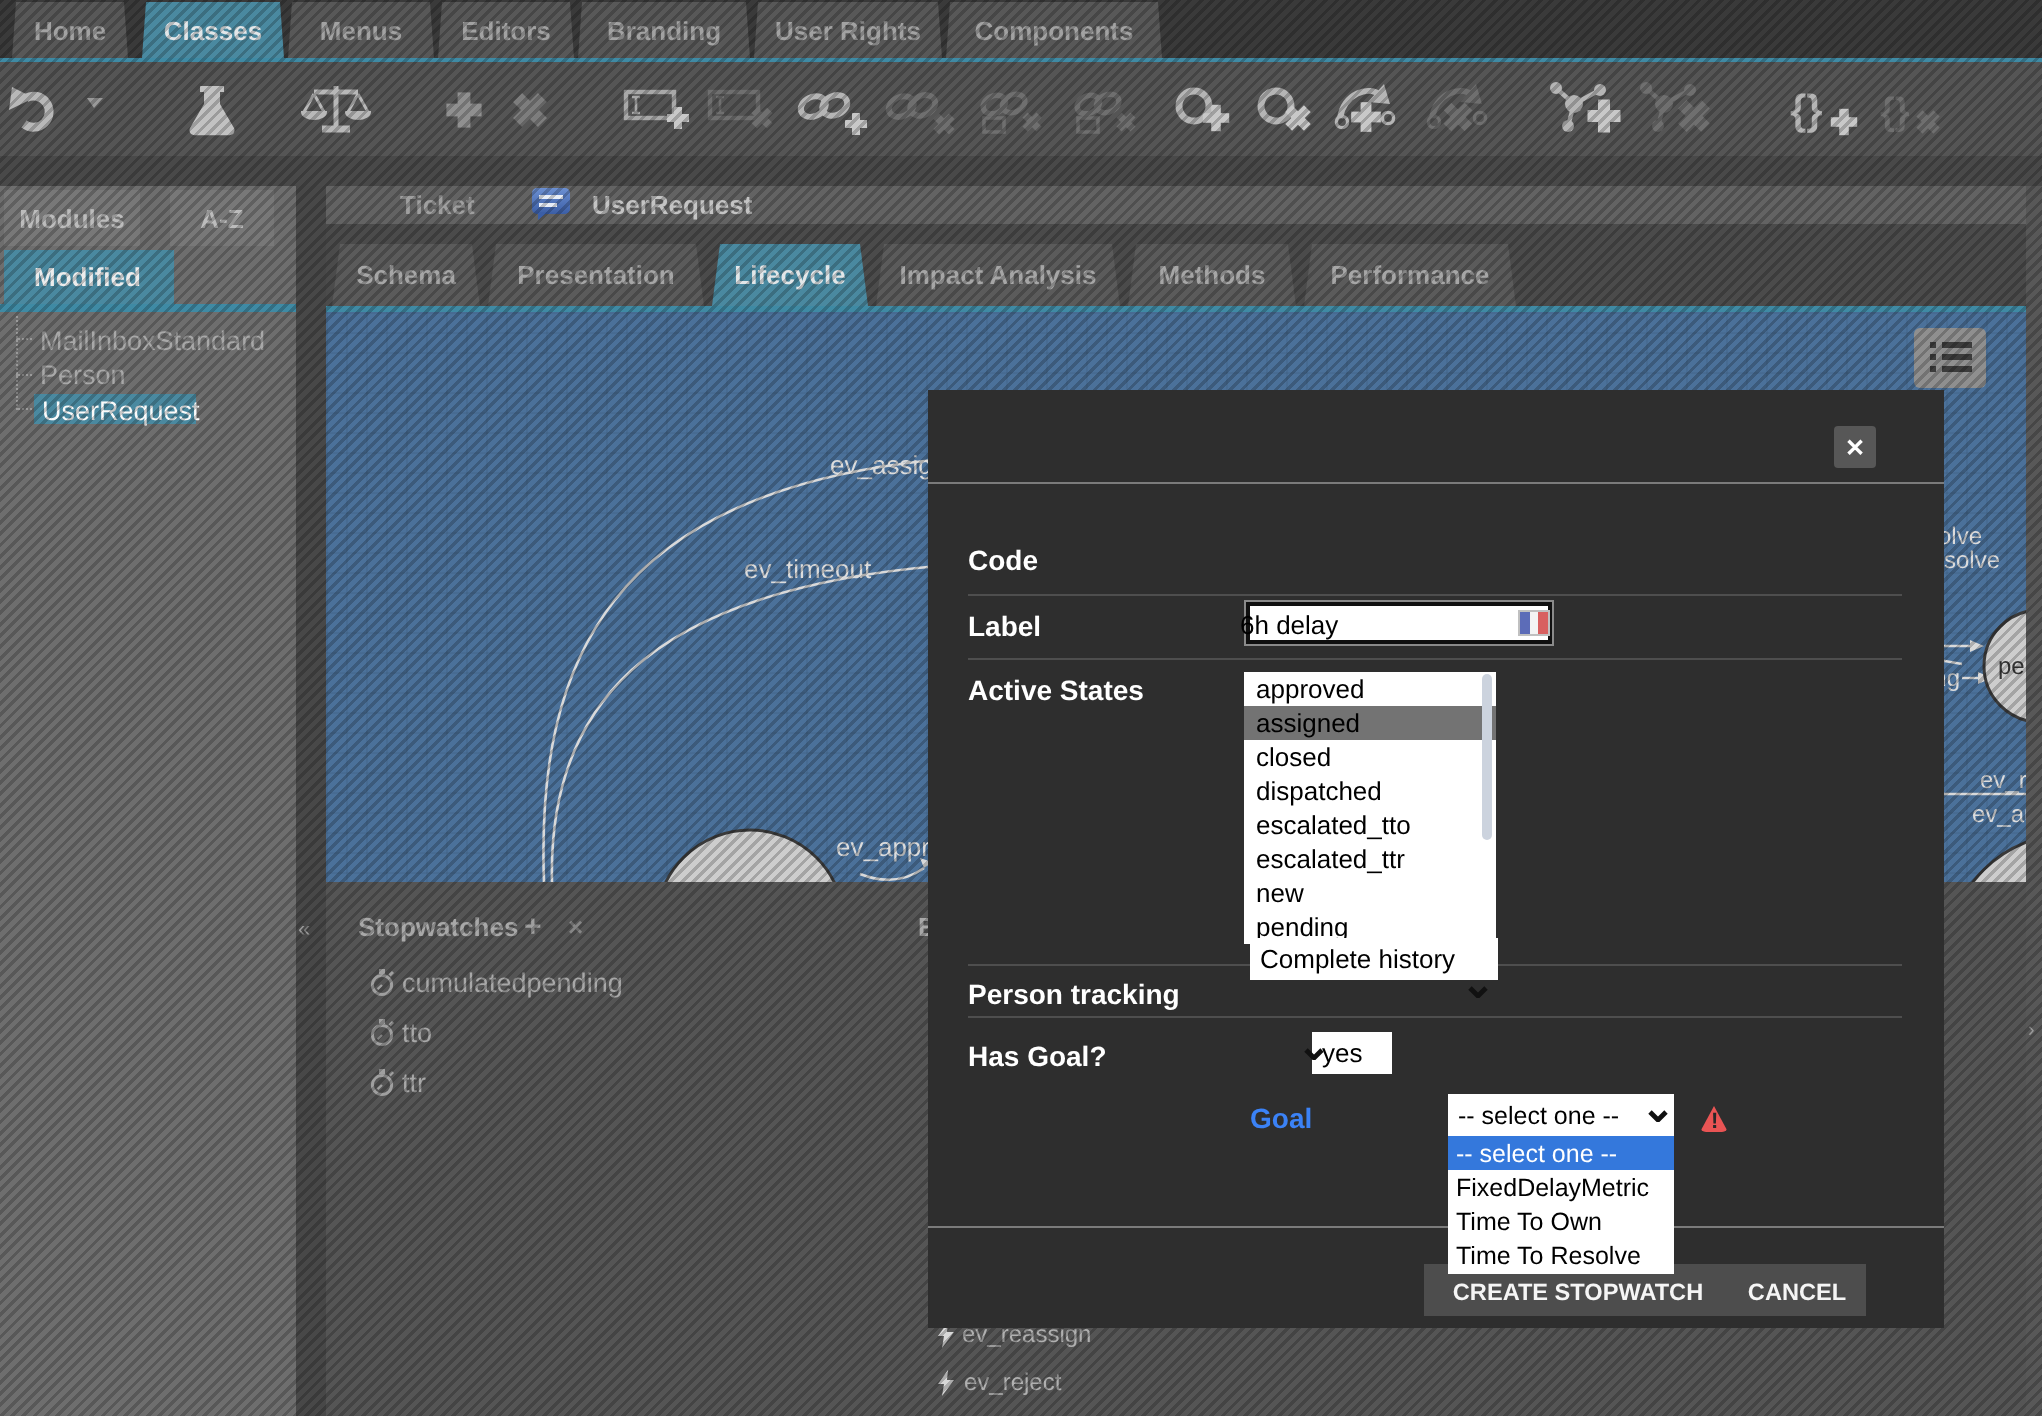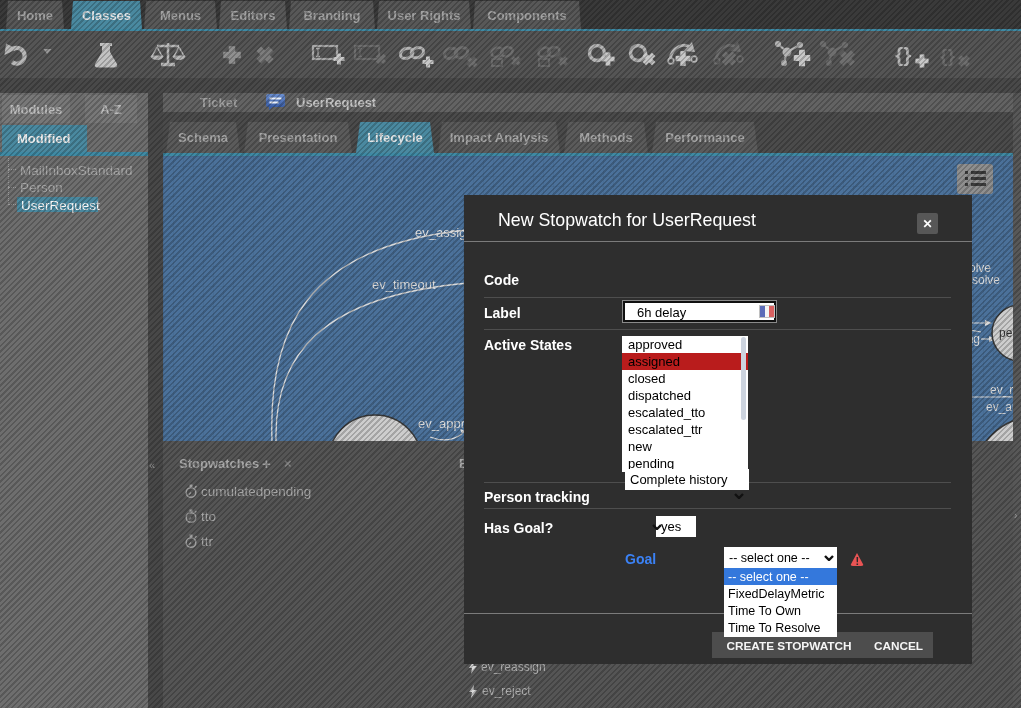--- a/index.html
+++ b/index.html
@@ -271,38 +271,37 @@
 <svg class="abs" style="left:468px;top:685px;" width="10" height="13" viewBox="0 0 10 13">
       <path d="M6 0 L1 7 L4 7 L3 13 L9 5 L5.5 5 Z" fill="#d8d8d8"></path>
     </svg>
 
 <div class="abs" style="left:1013px;top:93px;width:8px;height:615px;background:#585858;"></div>
 <div class="abs" style="left:1014px;top:510px;color:#9a9a9a;font-size:10px;">›</div>
 </div>
 <div id="hatch"></div>
 
 <div id="modal" class="abs" style="left:464px;top:195px;width:508px;height:469px;background:#2e2e2e;z-index:60;">
-<div class="abs" style="left:34px;top:15px;color:#fff;font-size:17.8px;">New Stopwatch for UserRequest</div>
 <div class="abs" style="left:453px;top:18px;width:21px;height:21px;background:#575757;color:#fff;font-weight:bold;font-size:12px;display:flex;align-items:center;justify-content:center;border-radius:2px;">✕</div>
 <div class="abs" style="left:0;top:46px;width:508px;height:1px;background:#7b7b7b;"></div>
 <div class="lbl" style="left:20px;top:77px;">Code</div>
 <div class="sep" style="top:102px;"></div>
 <div class="lbl" style="left:20px;top:110px;">Label</div>
 <div class="abs" style="left:159px;top:106px;width:153px;height:21px;background:#fff;border:2px solid #101010;outline:1px solid #8a8a8a;box-sizing:border-box;"></div>
-<div class="abs" style="left:173px;top:110px;color:#000;font-size:13px;">6h delay</div>
+<div class="abs" style="left:156px;top:110px;color:#000;font-size:13px;">6h delay</div>
 <div id="flag" class="abs" style="left:295px;top:110px;width:14px;height:11px;border:1px solid #c0c0c0;display:flex;">
       <div style="flex:1;background:#5c6cb8;"></div>
       <div style="flex:1;background:#f4f4f4;"></div>
       <div style="flex:1;background:#d86060;"></div>
     </div>
 <div class="sep" style="top:134px;"></div>
 <div class="lbl" style="left:20px;top:142px;">Active States</div>
 <div id="listbox" class="abs" style="left:158px;top:141px;width:126px;height:136px;background:#fff;font-size:13px;color:#000;">
 <div class="li">approved</div>
-<div class="li" style="background:#b91c1c;">assigned</div>
+<div class="li" style="background:#737373;">assigned</div>
 <div class="li">closed</div>
 <div class="li">dispatched</div>
 <div class="li">escalated_tto</div>
 <div class="li">escalated_ttr</div>
 <div class="li">new</div>
 <div class="li">pending</div>
 <div class="abs" style="right:2px;top:1px;width:5px;height:83px;background:#ccd3de;border-radius:3px;"></div>
 </div>
 <div class="sep" style="top:287px;"></div>
 <div class="lbl" style="left:20px;top:294px;">Person tracking</div>

